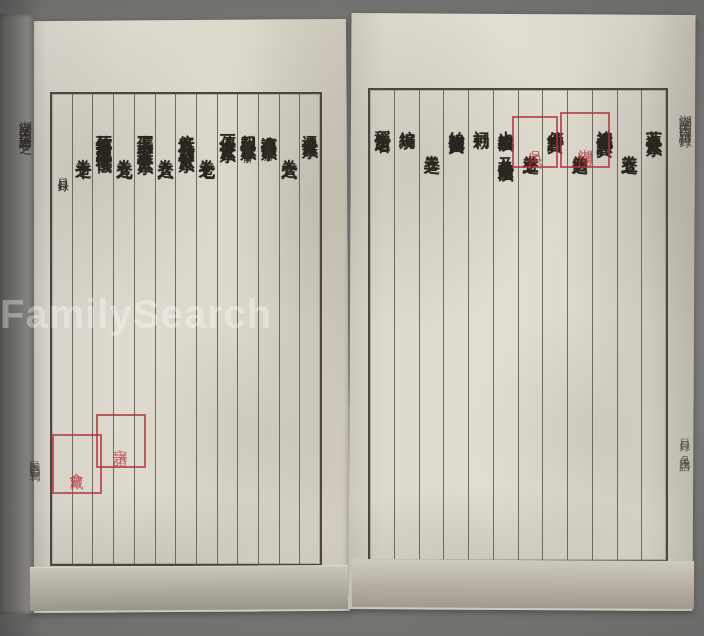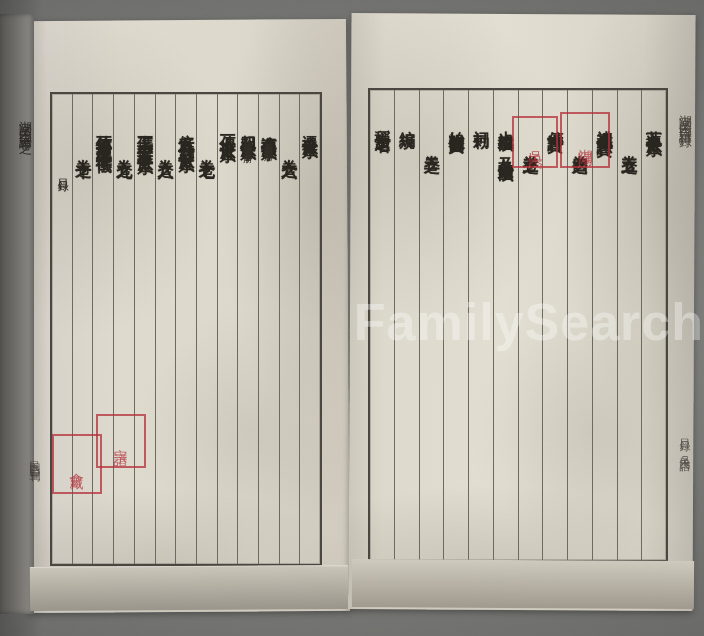--- a/index.html
+++ b/index.html
@@ -184,23 +184,23 @@
   }
   .seal-a { left: 512px; top: 116px; width: 46px; height: 52px; font-size: 15px; }
   .seal-b { left: 560px; top: 112px; width: 50px; height: 56px; font-size: 15px; }
   .seal-c { left: 96px;  top: 414px; width: 50px; height: 54px; font-size: 14px; }
   .seal-d { left: 52px;  top: 434px; width: 50px; height: 60px; font-size: 14px; }
 
   
   .watermark {
     position: absolute;
     left: 0; right: 0; top: 292px;
-    text-align: right;
+    text-align: left;
     font-family: "Liberation Sans", sans-serif;
-    font-size: 52px;
+    font-size: 40px;
     font-weight: bold;
     color: rgba(255,255,255,0.34);
     letter-spacing: 1px;
     pointer-events: none;
     user-select: none;
   }
 
   
   .block-edge-left {
     position: absolute;

